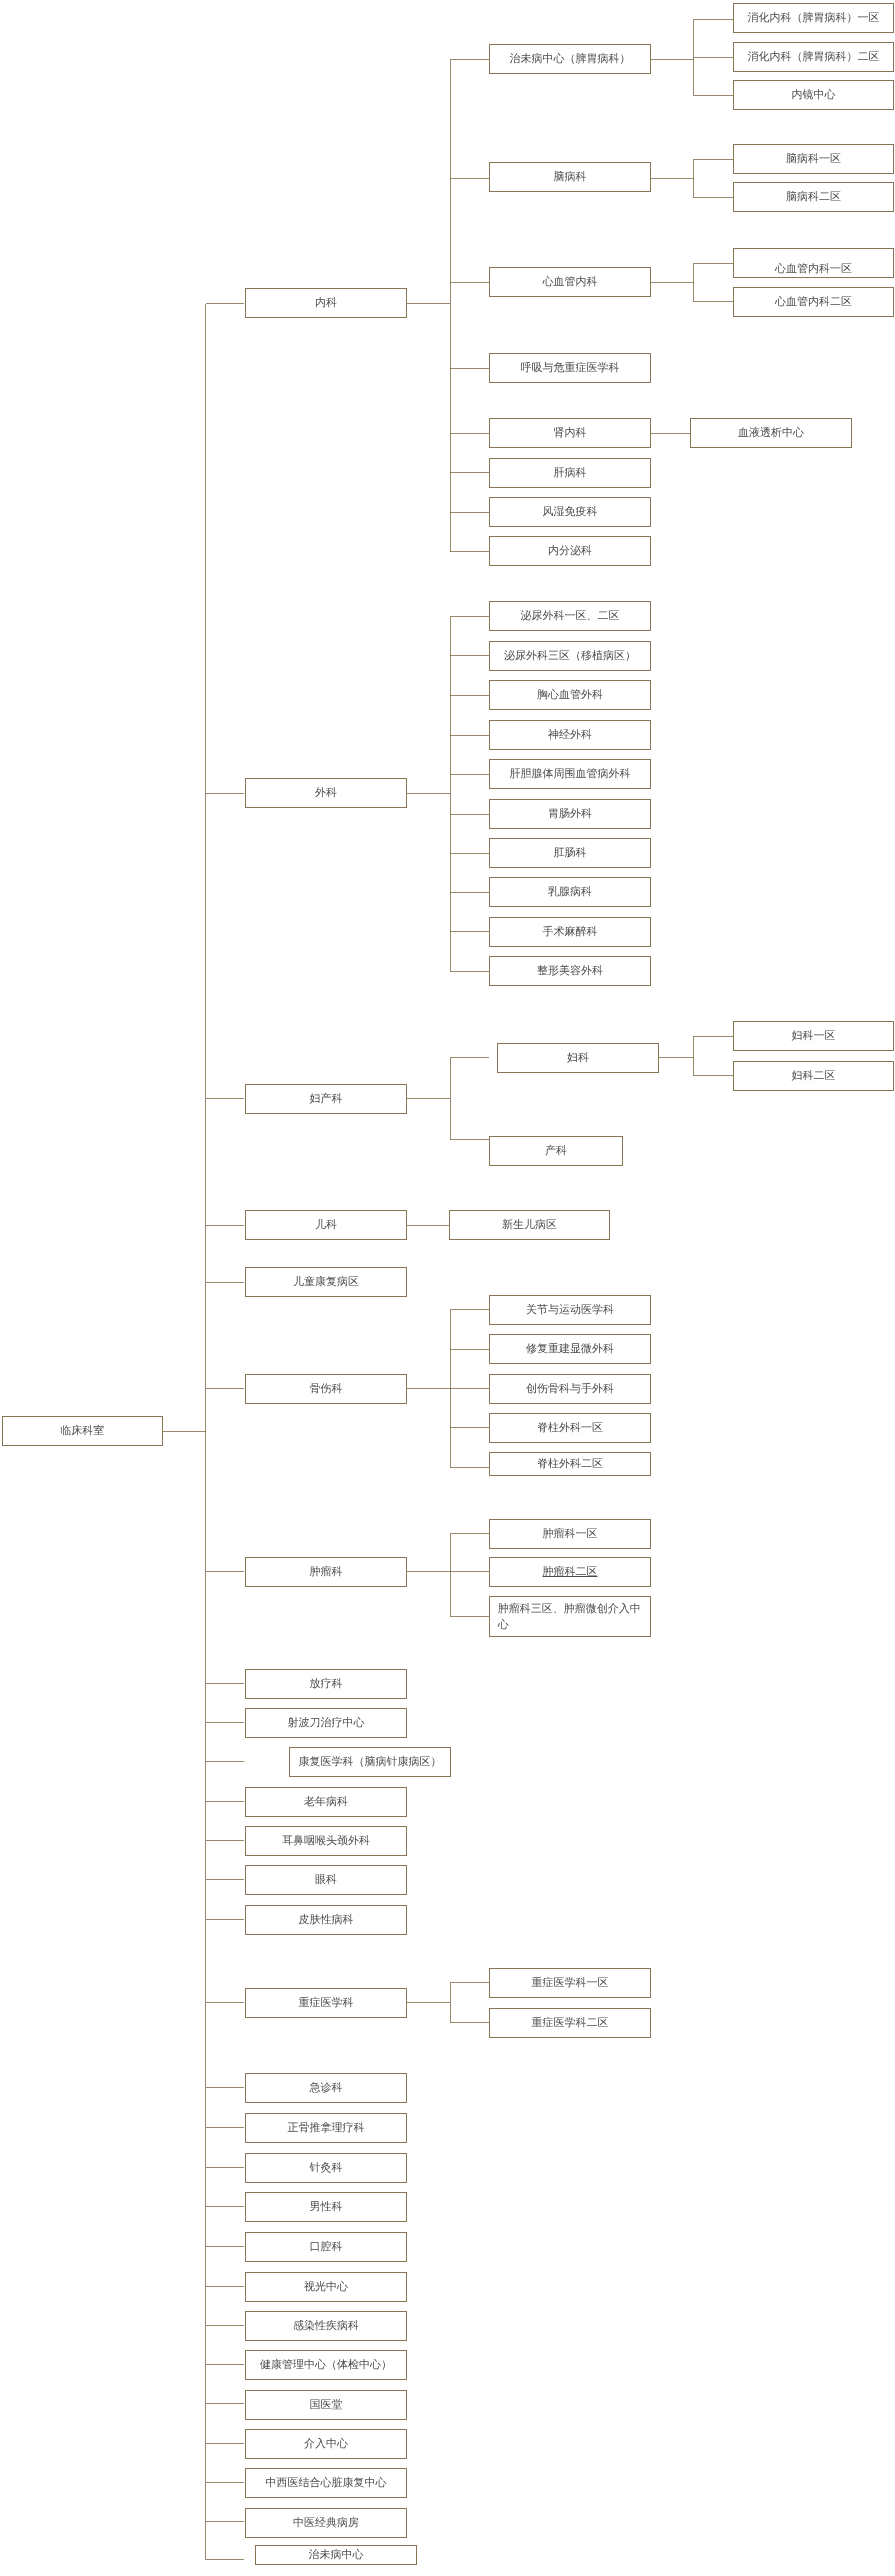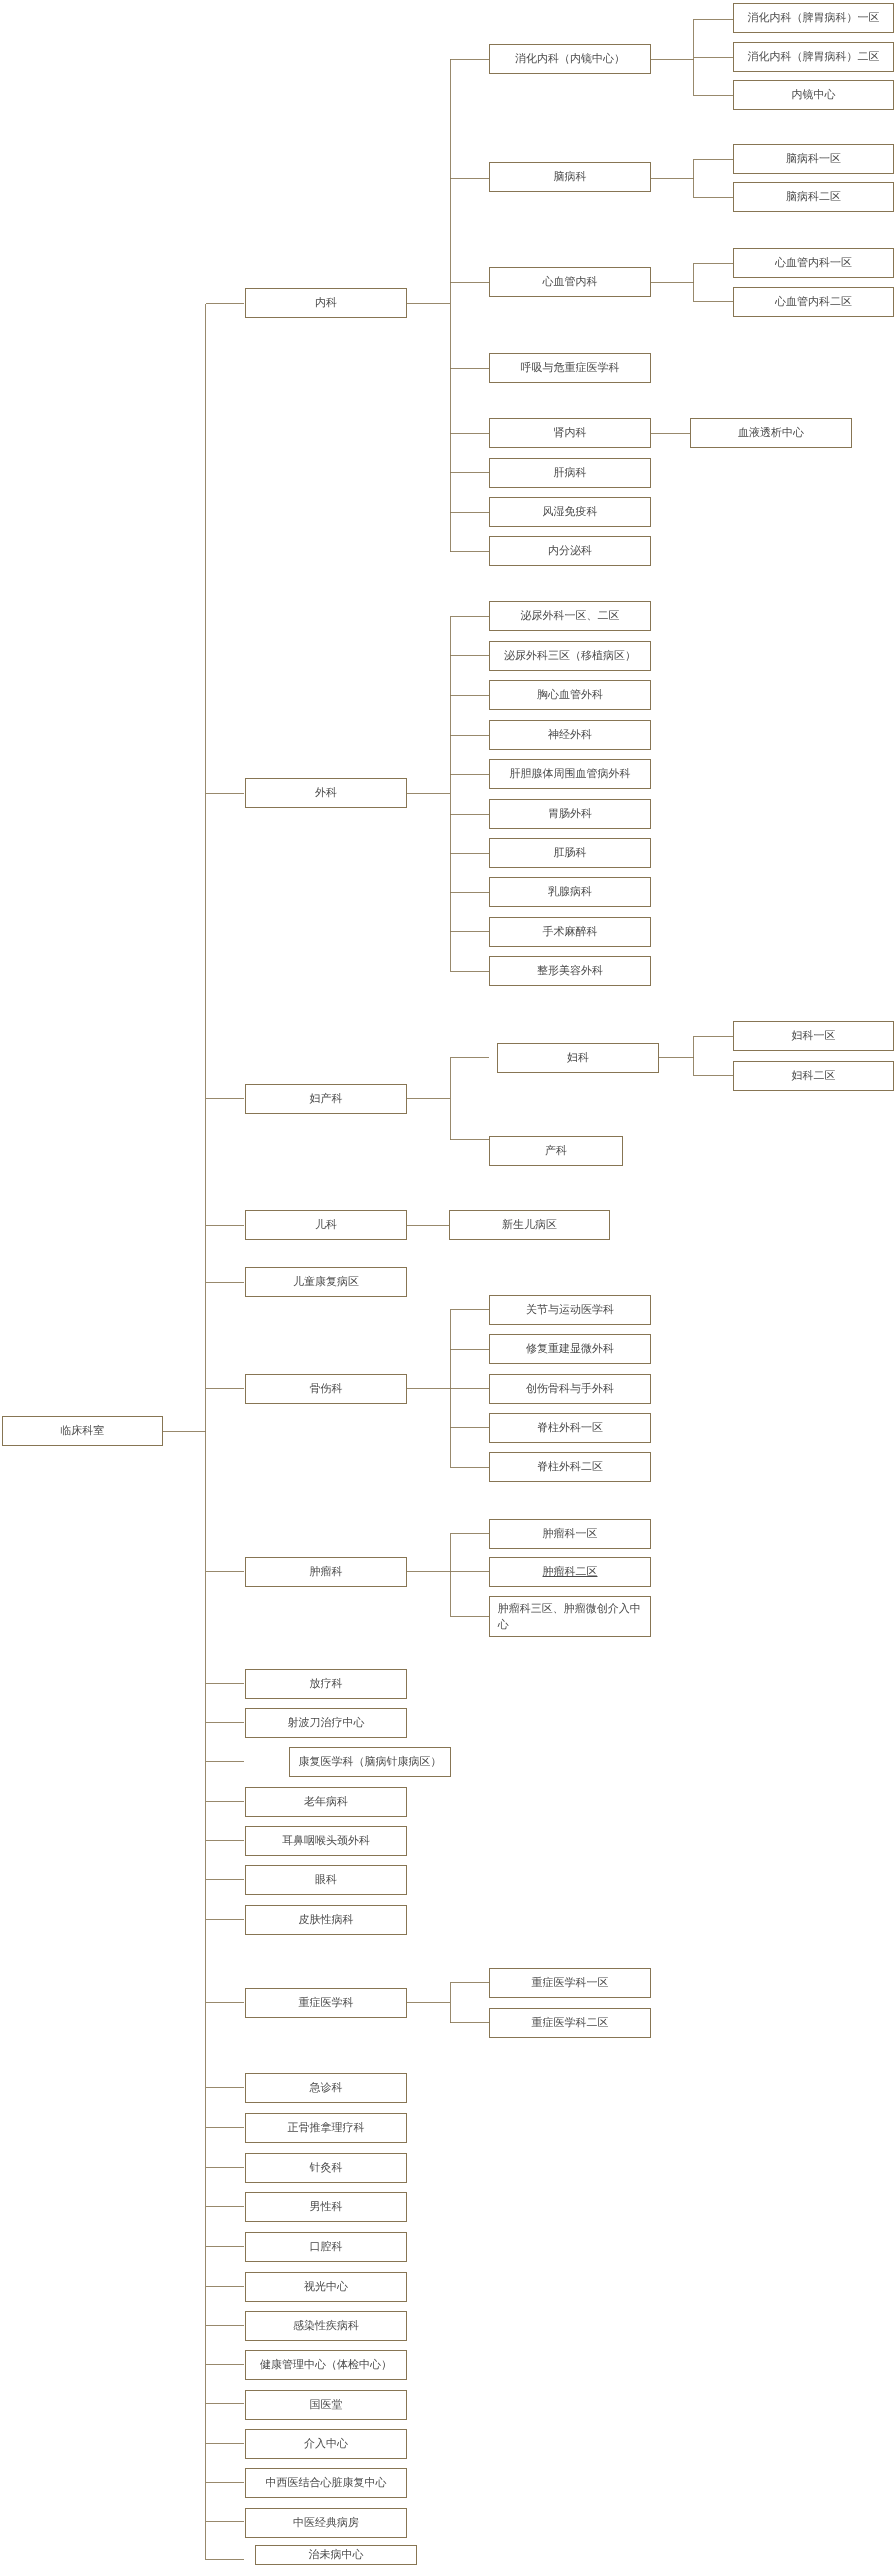--- a/index.html
+++ b/index.html
@@ -134,21 +134,21 @@
       <line x1="240.5" y1="2949.5" x2="286" y2="2949.5" stroke="#877553" stroke-width="1" shape-rendering="crispEdges"></line>
       <line x1="240.5" y1="2993.5" x2="286" y2="2993.5" stroke="#877553" stroke-width="1" shape-rendering="crispEdges"></line>
     </svg>
 <div class="node" style="left: 1.7px; top: 1416px; width: 161px; height: 30px; border-color: rgb(135, 117, 83); color: rgb(74, 74, 74);">
       <span>临床科室</span>
     </div>
     <div class="node" style="left: 245px; top: 288px; width: 162px; height: 30px; border-color: rgb(135, 117, 83); color: rgb(74, 74, 74); text-align: center;">
       <span>内科</span>
     </div>
     <div class="node" style="left: 489px; top: 44px; width: 162px; height: 30px; border-color: rgb(135, 117, 83); color: rgb(74, 74, 74);">
-      <span>消化内科（内镜中心）</span>
+      <span>治未病中心（脾胃病科）</span>
     </div>
     <div class="node" style="left: 733px; top: 3.4px; width: 161px; height: 30px; border-color: rgb(135, 117, 83); color: rgb(74, 74, 74);">
       <span>消化内科（脾胃病科）一区</span>
     </div>
     <div class="node" style="left: 733px; top: 42px; width: 161px; height: 30px; border-color: rgb(135, 117, 83); color: rgb(74, 74, 74);">
       <span>消化内科（脾胃病科）二区</span>
     </div>
     <div class="node" style="left: 733px; top: 80px; width: 161px; height: 30px; border-color: rgb(135, 117, 83); color: rgb(74, 74, 74);">
       <span>内镜中心</span>
     </div>
@@ -157,21 +157,21 @@
     </div>
     <div class="node" style="left: 733px; top: 144px; width: 161px; height: 30px; border-color: rgb(135, 117, 83); color: rgb(74, 74, 74);">
       <span>脑病科一区</span>
     </div>
     <div class="node" style="left: 733px; top: 182px; width: 161px; height: 30px; border-color: rgb(135, 117, 83); color: rgb(74, 74, 74);">
       <span>脑病科二区</span>
     </div>
     <div class="node" style="left: 489px; top: 267px; width: 162px; height: 30px; border-color: rgb(135, 117, 83); color: rgb(74, 74, 74);">
       <span>心血管内科</span>
     </div>
-    <div class="node" style="left: 733px; top: 248px; width: 161px; height: 30px; border-color: rgb(135, 117, 83); color: rgb(74, 74, 74);">
+    <div class="node" style="left: 733px; top: 248px; width: 161px; height: 30px; border-color: rgb(135, 117, 83); color: rgb(74, 74, 74); align-items: flex-end;">
       <span>心血管内科一区</span>
     </div>
     <div class="node" style="left: 733px; top: 287px; width: 161px; height: 30px; border-color: rgb(135, 117, 83); color: rgb(74, 74, 74);">
       <span>心血管内科二区</span>
     </div>
     <div class="node" style="left: 489px; top: 353px; width: 162px; height: 30px; border-color: rgb(135, 117, 83); color: rgb(74, 74, 74);">
       <span>呼吸与危重症医学科</span>
     </div>
     <div class="node" style="left: 489px; top: 418px; width: 162px; height: 30px; border-color: rgb(135, 117, 83); color: rgb(74, 74, 74);">
       <span>肾内科</span>
@@ -253,21 +253,21 @@
     </div>
     <div class="node" style="left: 489px; top: 1334px; width: 162px; height: 30px; border-color: rgb(135, 117, 83); color: rgb(74, 74, 74);">
       <span>修复重建显微外科</span>
     </div>
     <div class="node" style="left: 489px; top: 1374px; width: 162px; height: 30px; border-color: rgb(135, 117, 83); color: rgb(74, 74, 74);">
       <span>创伤骨科与手外科</span>
     </div>
     <div class="node" style="left: 489px; top: 1413px; width: 162px; height: 30px; border-color: rgb(135, 117, 83); color: rgb(74, 74, 74);">
       <span>脊柱外科一区</span>
     </div>
-    <div class="node" style="left: 489px; top: 1452px; width: 162px; height: 30px; border-color: rgb(135, 117, 83); color: rgb(74, 74, 74);">
+    <div class="node" style="left: 489px; top: 1452px; width: 162px; height: 24px; border-color: rgb(135, 117, 83); color: rgb(74, 74, 74);">
       <span>脊柱外科二区</span>
     </div>
     <div class="node" style="left: 245px; top: 1557px; width: 162px; height: 30px; border-color: rgb(135, 117, 83); color: rgb(74, 74, 74);">
       <span>肿瘤科</span>
     </div>
     <div class="node" style="left: 489px; top: 1519px; width: 162px; height: 30px; border-color: rgb(135, 117, 83); color: rgb(74, 74, 74);">
       <span>肿瘤科一区</span>
     </div>
     <div class="node" style="left: 489px; top: 1557px; width: 162px; height: 30px; border-color: rgb(135, 117, 83); color: rgb(74, 74, 74); text-decoration: underline;">
       <span>肿瘤科二区</span>

